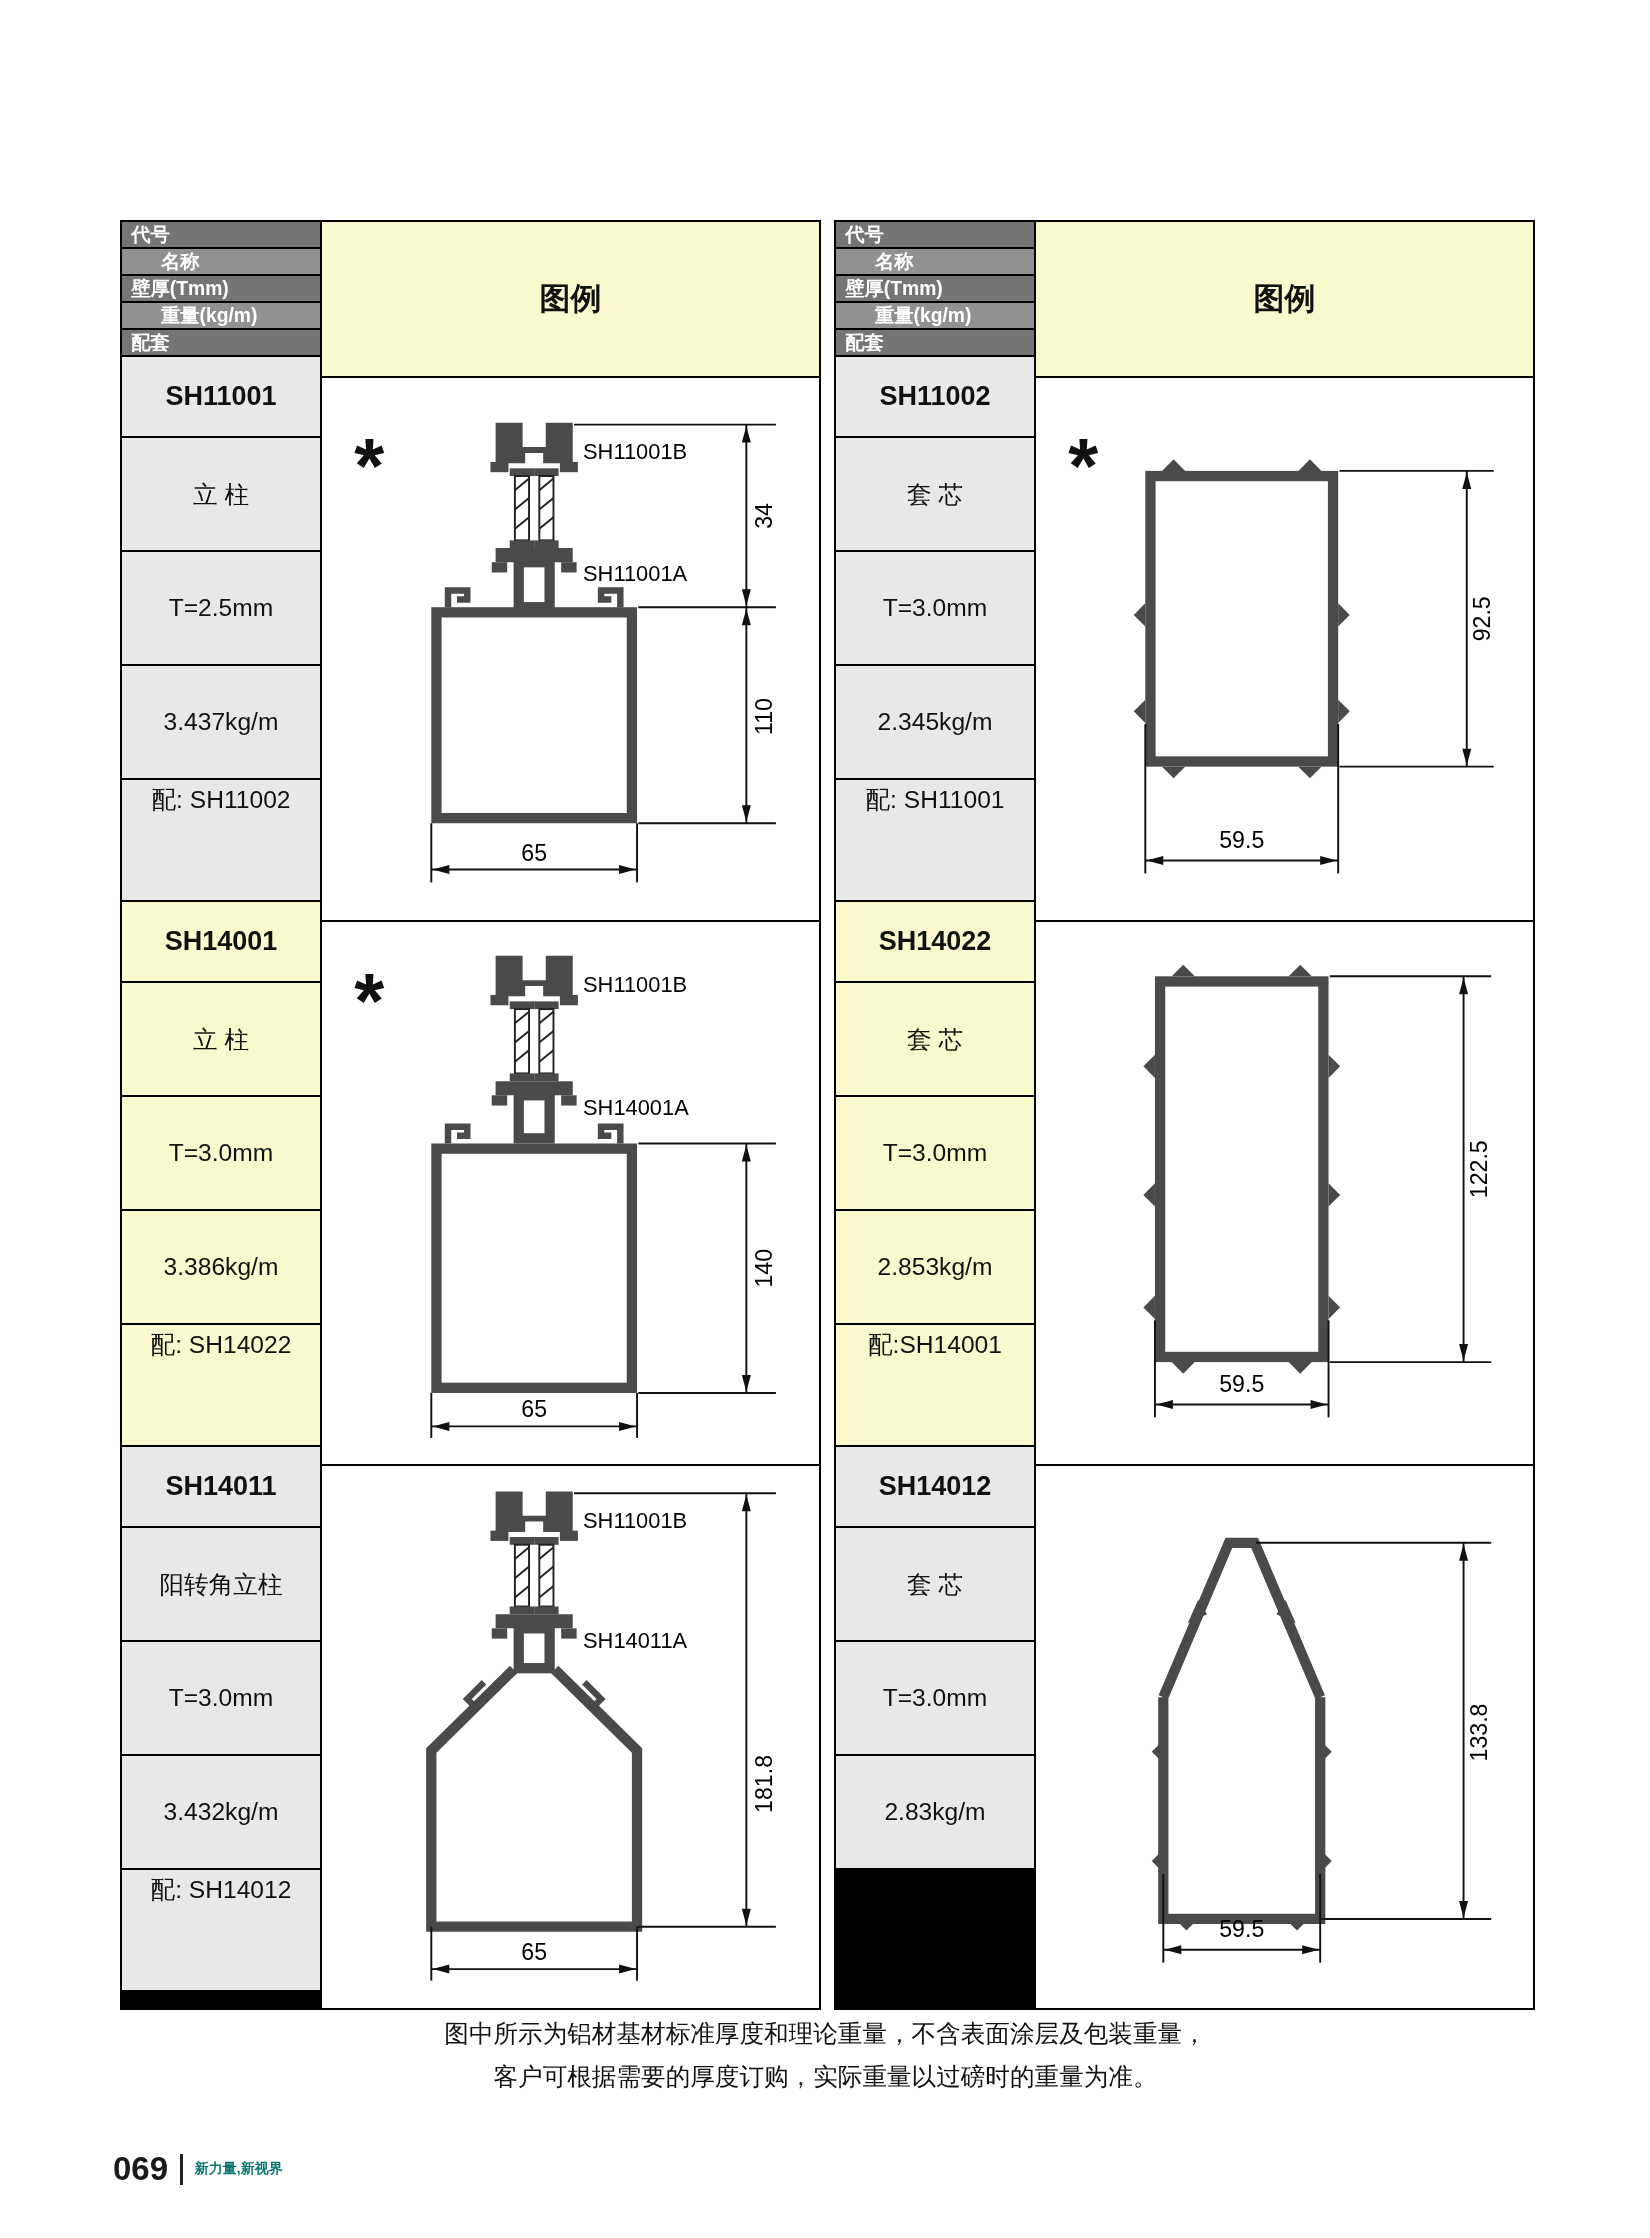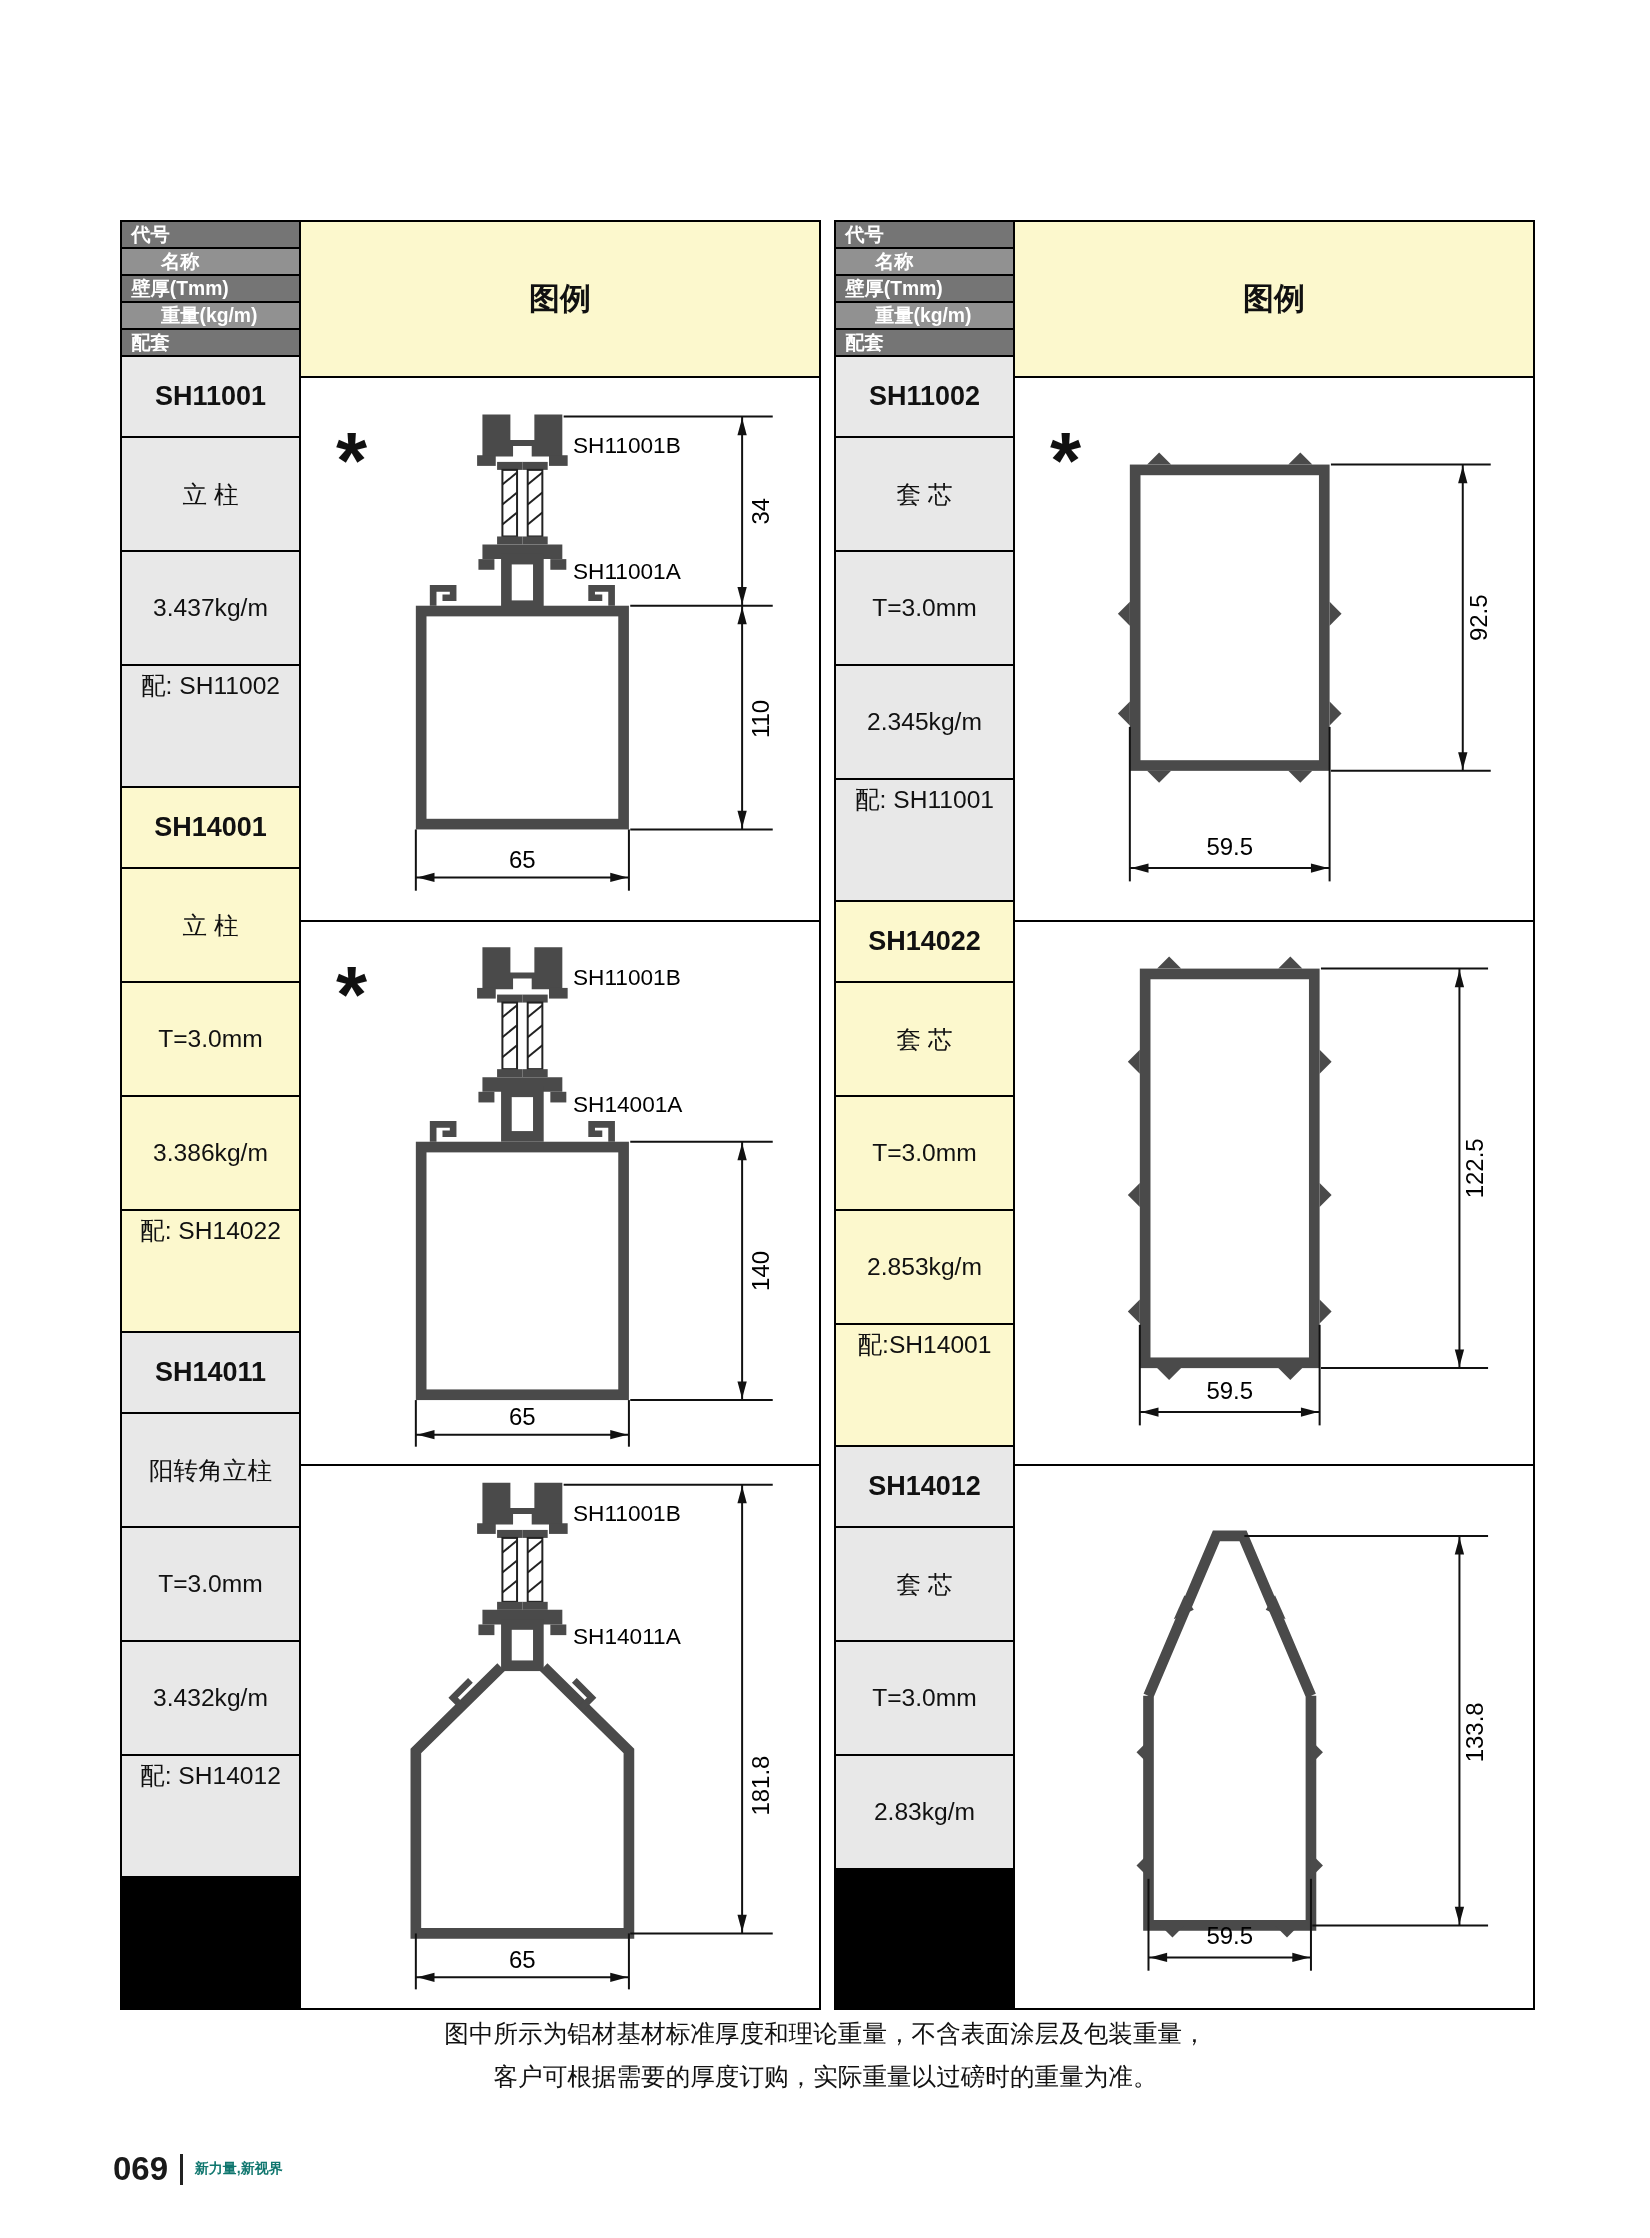--- a/index.html
+++ b/index.html
@@ -1,21 +1,21 @@
 <!DOCTYPE html>
 <html style="font-size:10.6px"><head>
 <meta charset="utf-8">
 <style>
   html,body{margin:0;padding:0;background:#ffffff;}
   .page{position:relative;width:1651px;height:2239px;background:#ffffff;overflow:hidden;
         font-family:"Liberation Sans",sans-serif;color:#111;}
   .ptable{position:absolute;top:220px;width:697px;background:#000;padding:2px;display:flex;gap:2px;}
   .ptable.left{left:120px;}
   .ptable.right{left:834px;}
-  .labels{display:flex;flex-direction:column;gap:2px;width:177px;flex:none;}
+  .labels{display:flex;flex-direction:column;gap:2px;width:198px;flex:none;}
   .legend{display:flex;flex-direction:column;gap:2px;flex:1;min-width:0;}
   .hc{height:25px;display:flex;align-items:center;padding-left:9.3px;box-sizing:border-box;
       color:#fff;font-weight:bold;font-size:19.3px;}
   .hc-dark{background:#757575;}
   .hc-mid{background:#919191;padding-left:39px;}
   .legend-head{height:154px;background:#fcf8cd;display:flex;align-items:center;justify-content:center;
       font-weight:bold;font-size:31px;color:#111;}
   .legend-cell{height:542px;background:#ffffff;}
   .legend-cell svg{display:block;width:100%;height:100%;}
   .lc{background:#e8e8e8;display:flex;align-items:center;justify-content:center;
@@ -48,20 +48,21 @@
   <div class="ptable left">
     <div class="labels">
       <div class="hc hc-dark">代号</div>
       <div class="hc hc-mid">名称</div>
       <div class="hc hc-dark">壁厚(Tmm)</div>
       <div class="hc hc-mid">重量(kg/m)</div>
       <div class="hc hc-dark">配套</div>
 
       <div class="lc code">SH11001</div>
       <div class="lc mid">立 柱</div>
+      <div class="lc mid">T=2.5mm</div>
       <div class="lc mid">3.437kg/m</div>
       <div class="lc match">配: SH11002</div>
 
       <div class="row-yellow" style="display:contents">
         <div class="lc code">SH14001</div>
         <div class="lc mid">立 柱</div>
         <div class="lc mid">T=3.0mm</div>
         <div class="lc mid">3.386kg/m</div>
         <div class="lc match">配: SH14022</div>
       </div>

